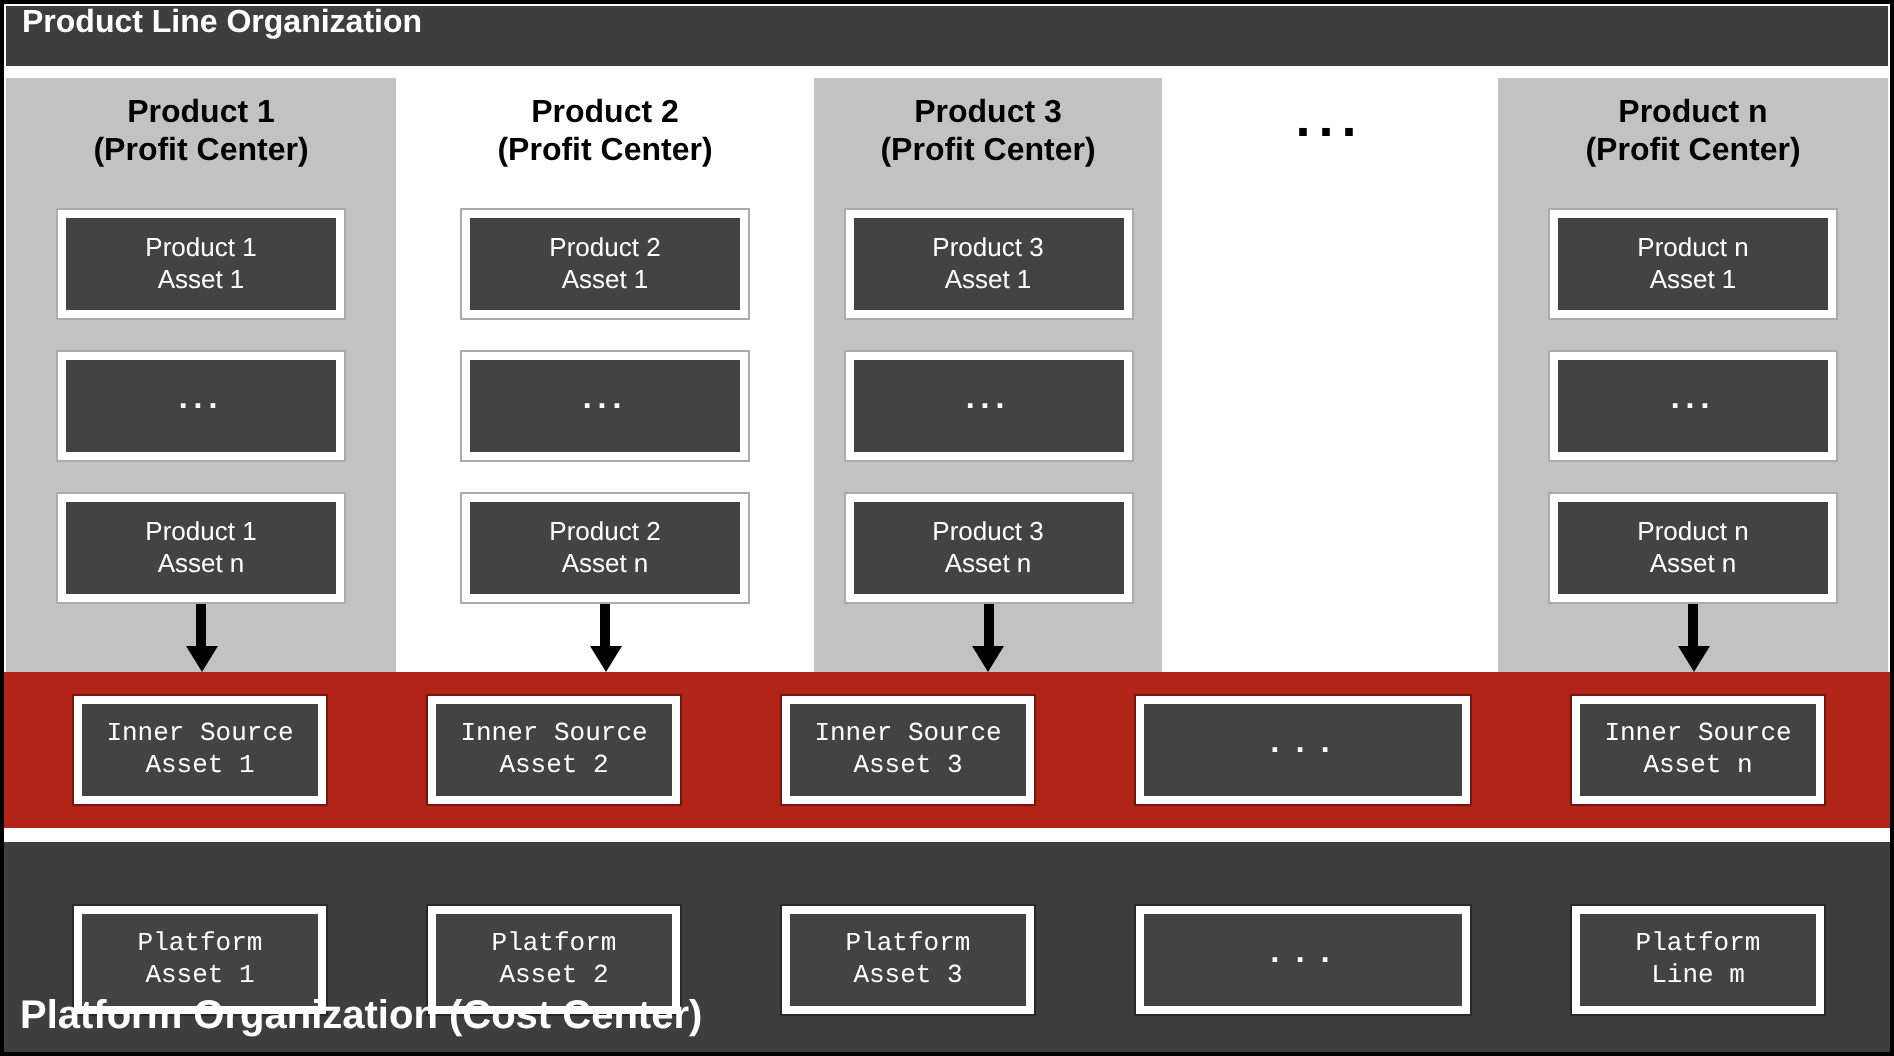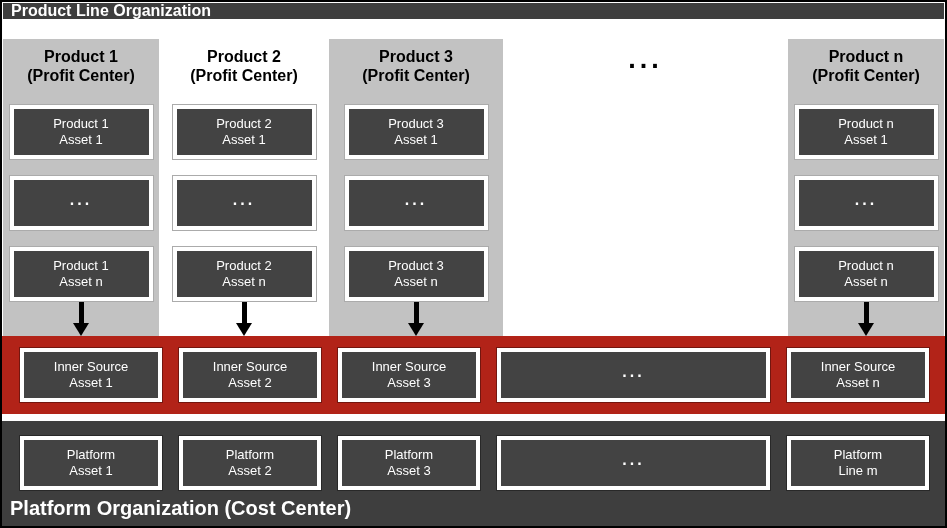--- a/index.html
+++ b/index.html
@@ -12,40 +12,39 @@
     background: #ffffff;
     border: 2px solid #000000;
     font-family: "Liberation Sans", sans-serif;
     overflow: hidden;
   }
 
   
   .header {
     position: absolute;
     top: 1px; left: 1px; right: 1px;
-    height: 16px;
+    height: 30px;
     background: var(--dark, #3e3e3e);
     color: #ffffff;
     display: flex;
-    align-items: center;
     padding-left: 8px;
     font-size: 16px;
     font-weight: bold;
   }
 
   
   .columns {
     position: absolute;
     top: 37px; left: 1px; right: 1px;
     height: 297px;
     display: flex;
     gap: 7px;
     overflow: visible;
   }
-  .col { width: 156px; flex: 0 0 auto; }
+  .col { width: 195px; flex: 0 0 auto; }
   .col.w170 { width: 174px; }
   .col.gray { background: var(--column_gray, #c2c2c2); }
   .col.spacer { flex: 1 1 auto; width: auto; text-align: center; }
 
   .col-title {
     margin-top: 8px;
     text-align: center;
     font-weight: bold;
     font-size: 16px;
     line-height: 19px;
@@ -101,21 +100,21 @@
   .red-band {
     position: absolute;
     top: 334px; left: 0; right: 0;
     height: 78px;
     background: var(--red, #b22318);
     display: flex;
     align-items: center;
     gap: 15px;
     padding: 0 15px 0 17px;
   }
-  .band-box { margin: 1px; flex: 0 0 auto; width: 142px; outline: 1px solid rgba(0,0,0,0.35); }
+  .band-box { margin: 18px; flex: 0 0 auto; width: 126px; outline: 1px solid rgba(0,0,0,0.35); font-family: Liberation Mono, monospace; }
   .band-box.wide { flex: 1 1 auto; width: auto; }
 
   
   .platform-band {
     position: absolute;
     top: 419px; left: 0; right: 0; bottom: 0;
     background: var(--dark, #3e3e3e);
   }
   .platform-row {
     display: flex;

